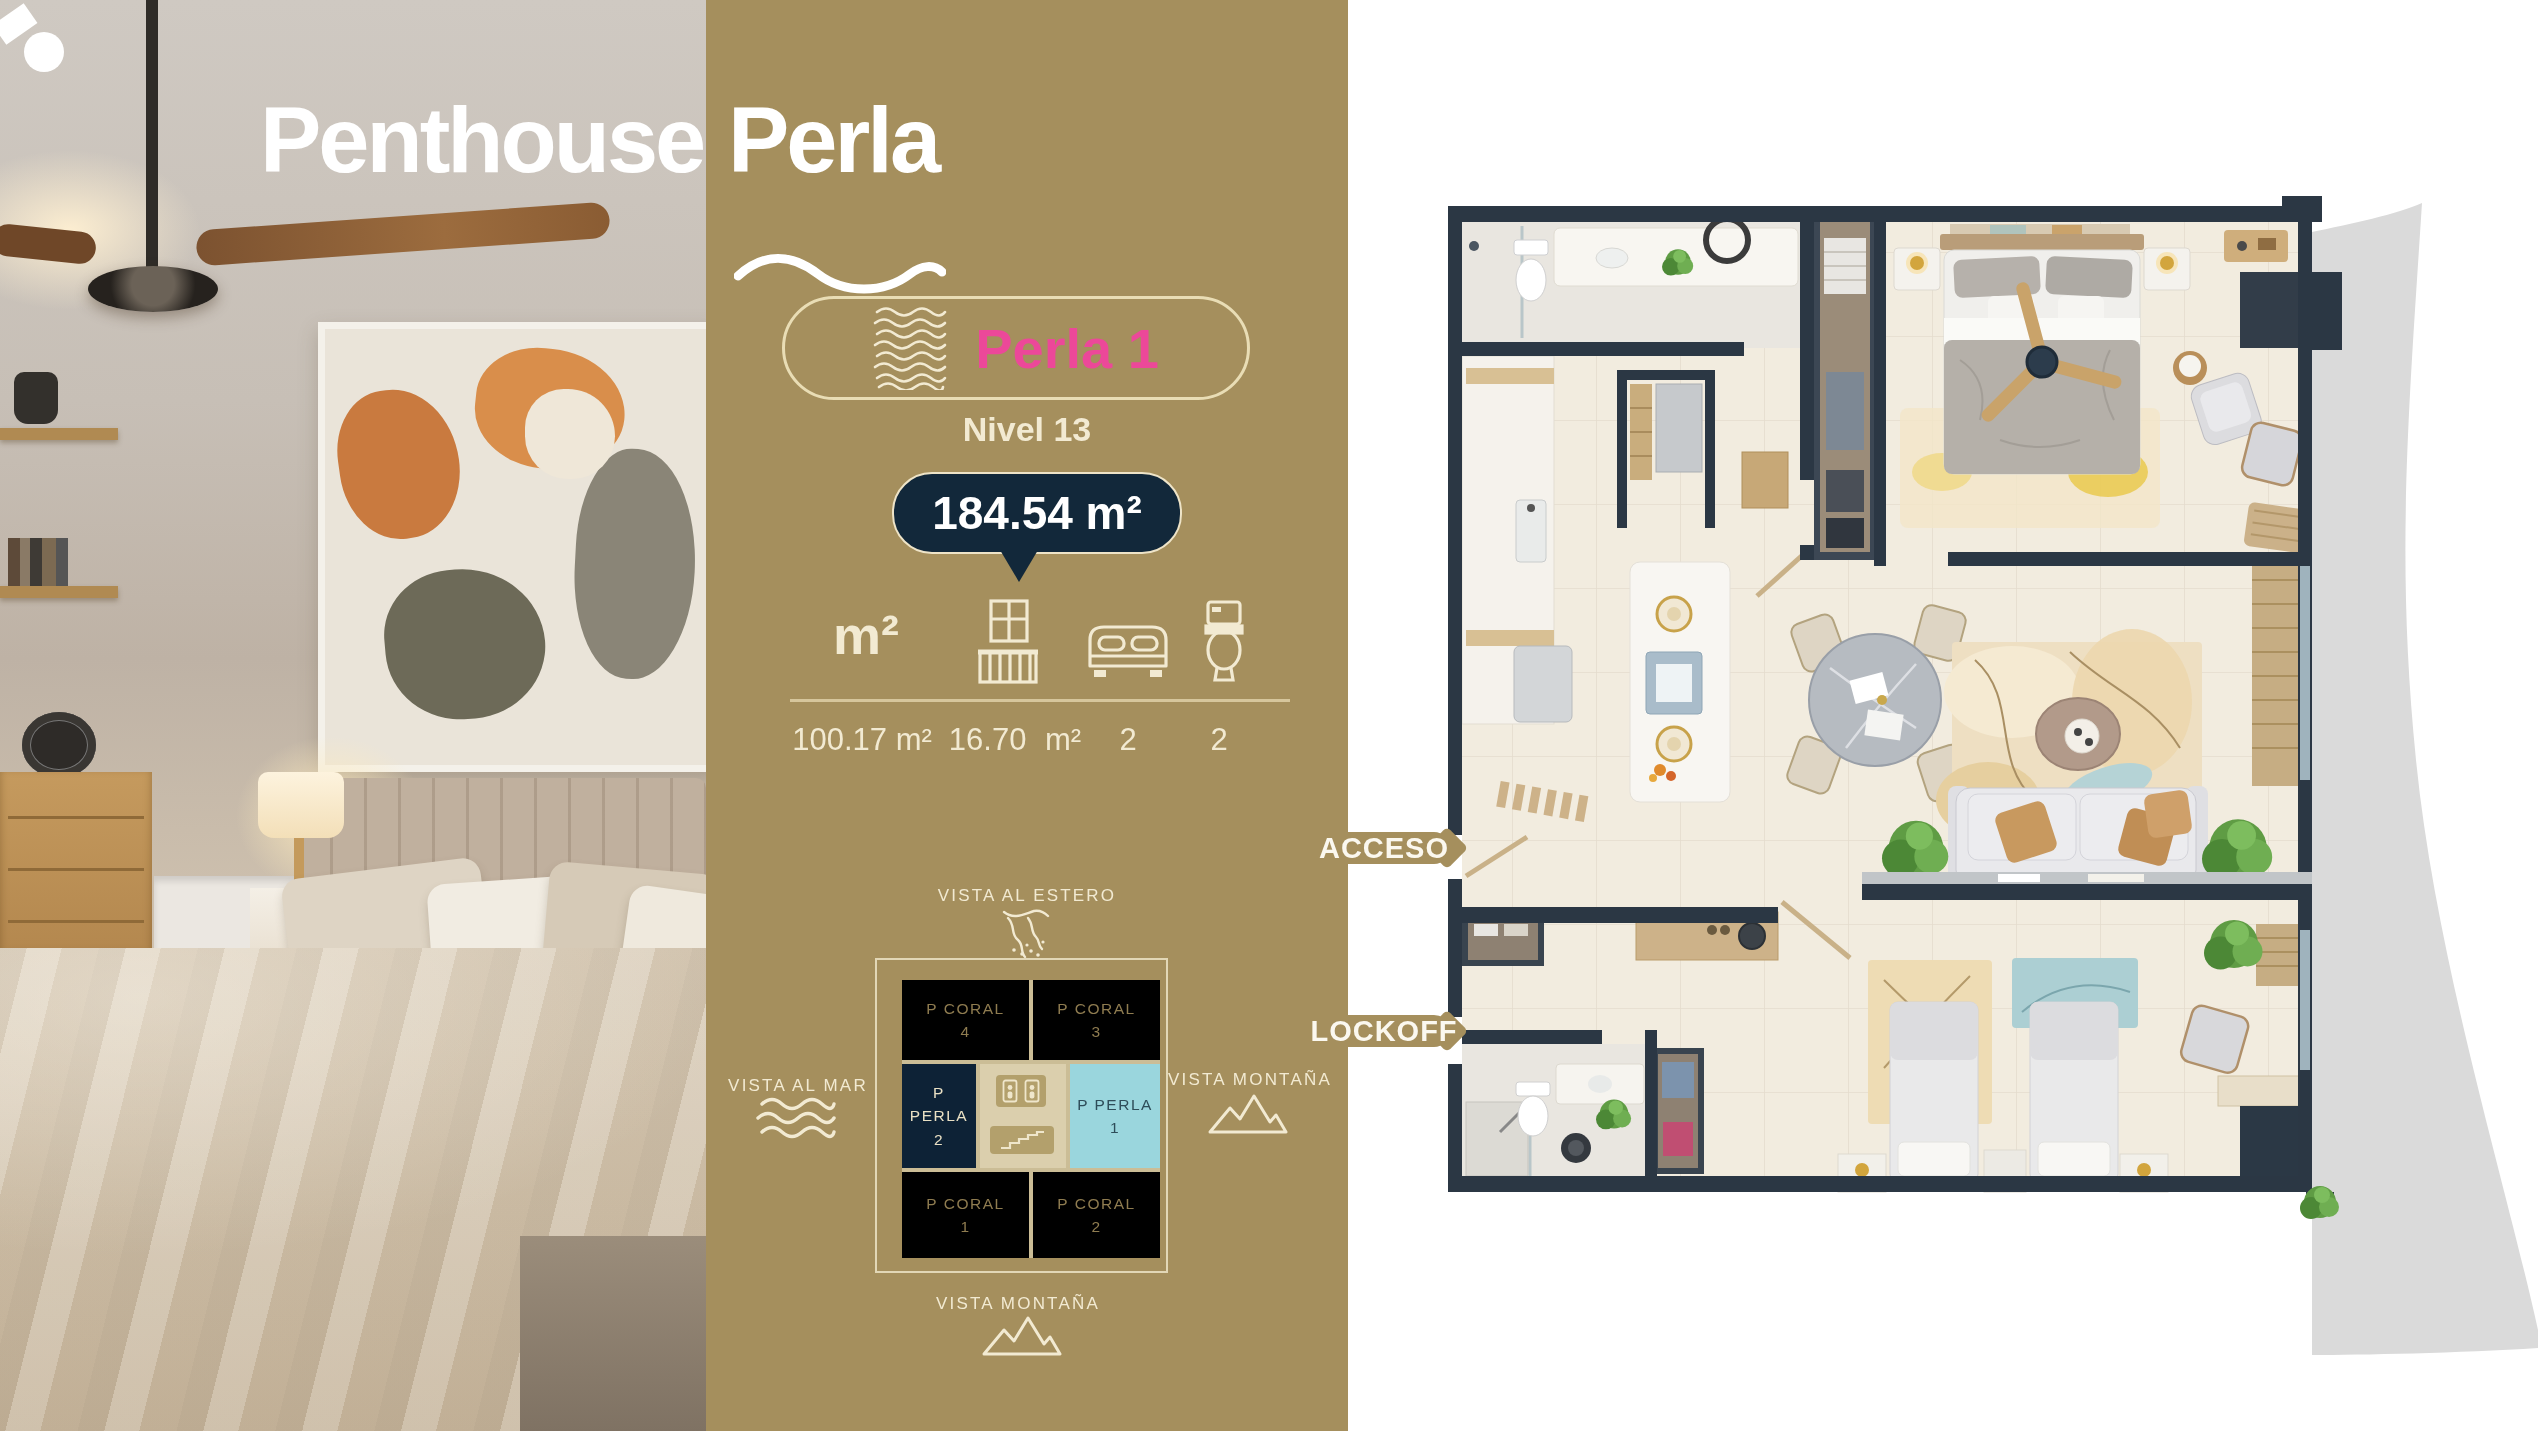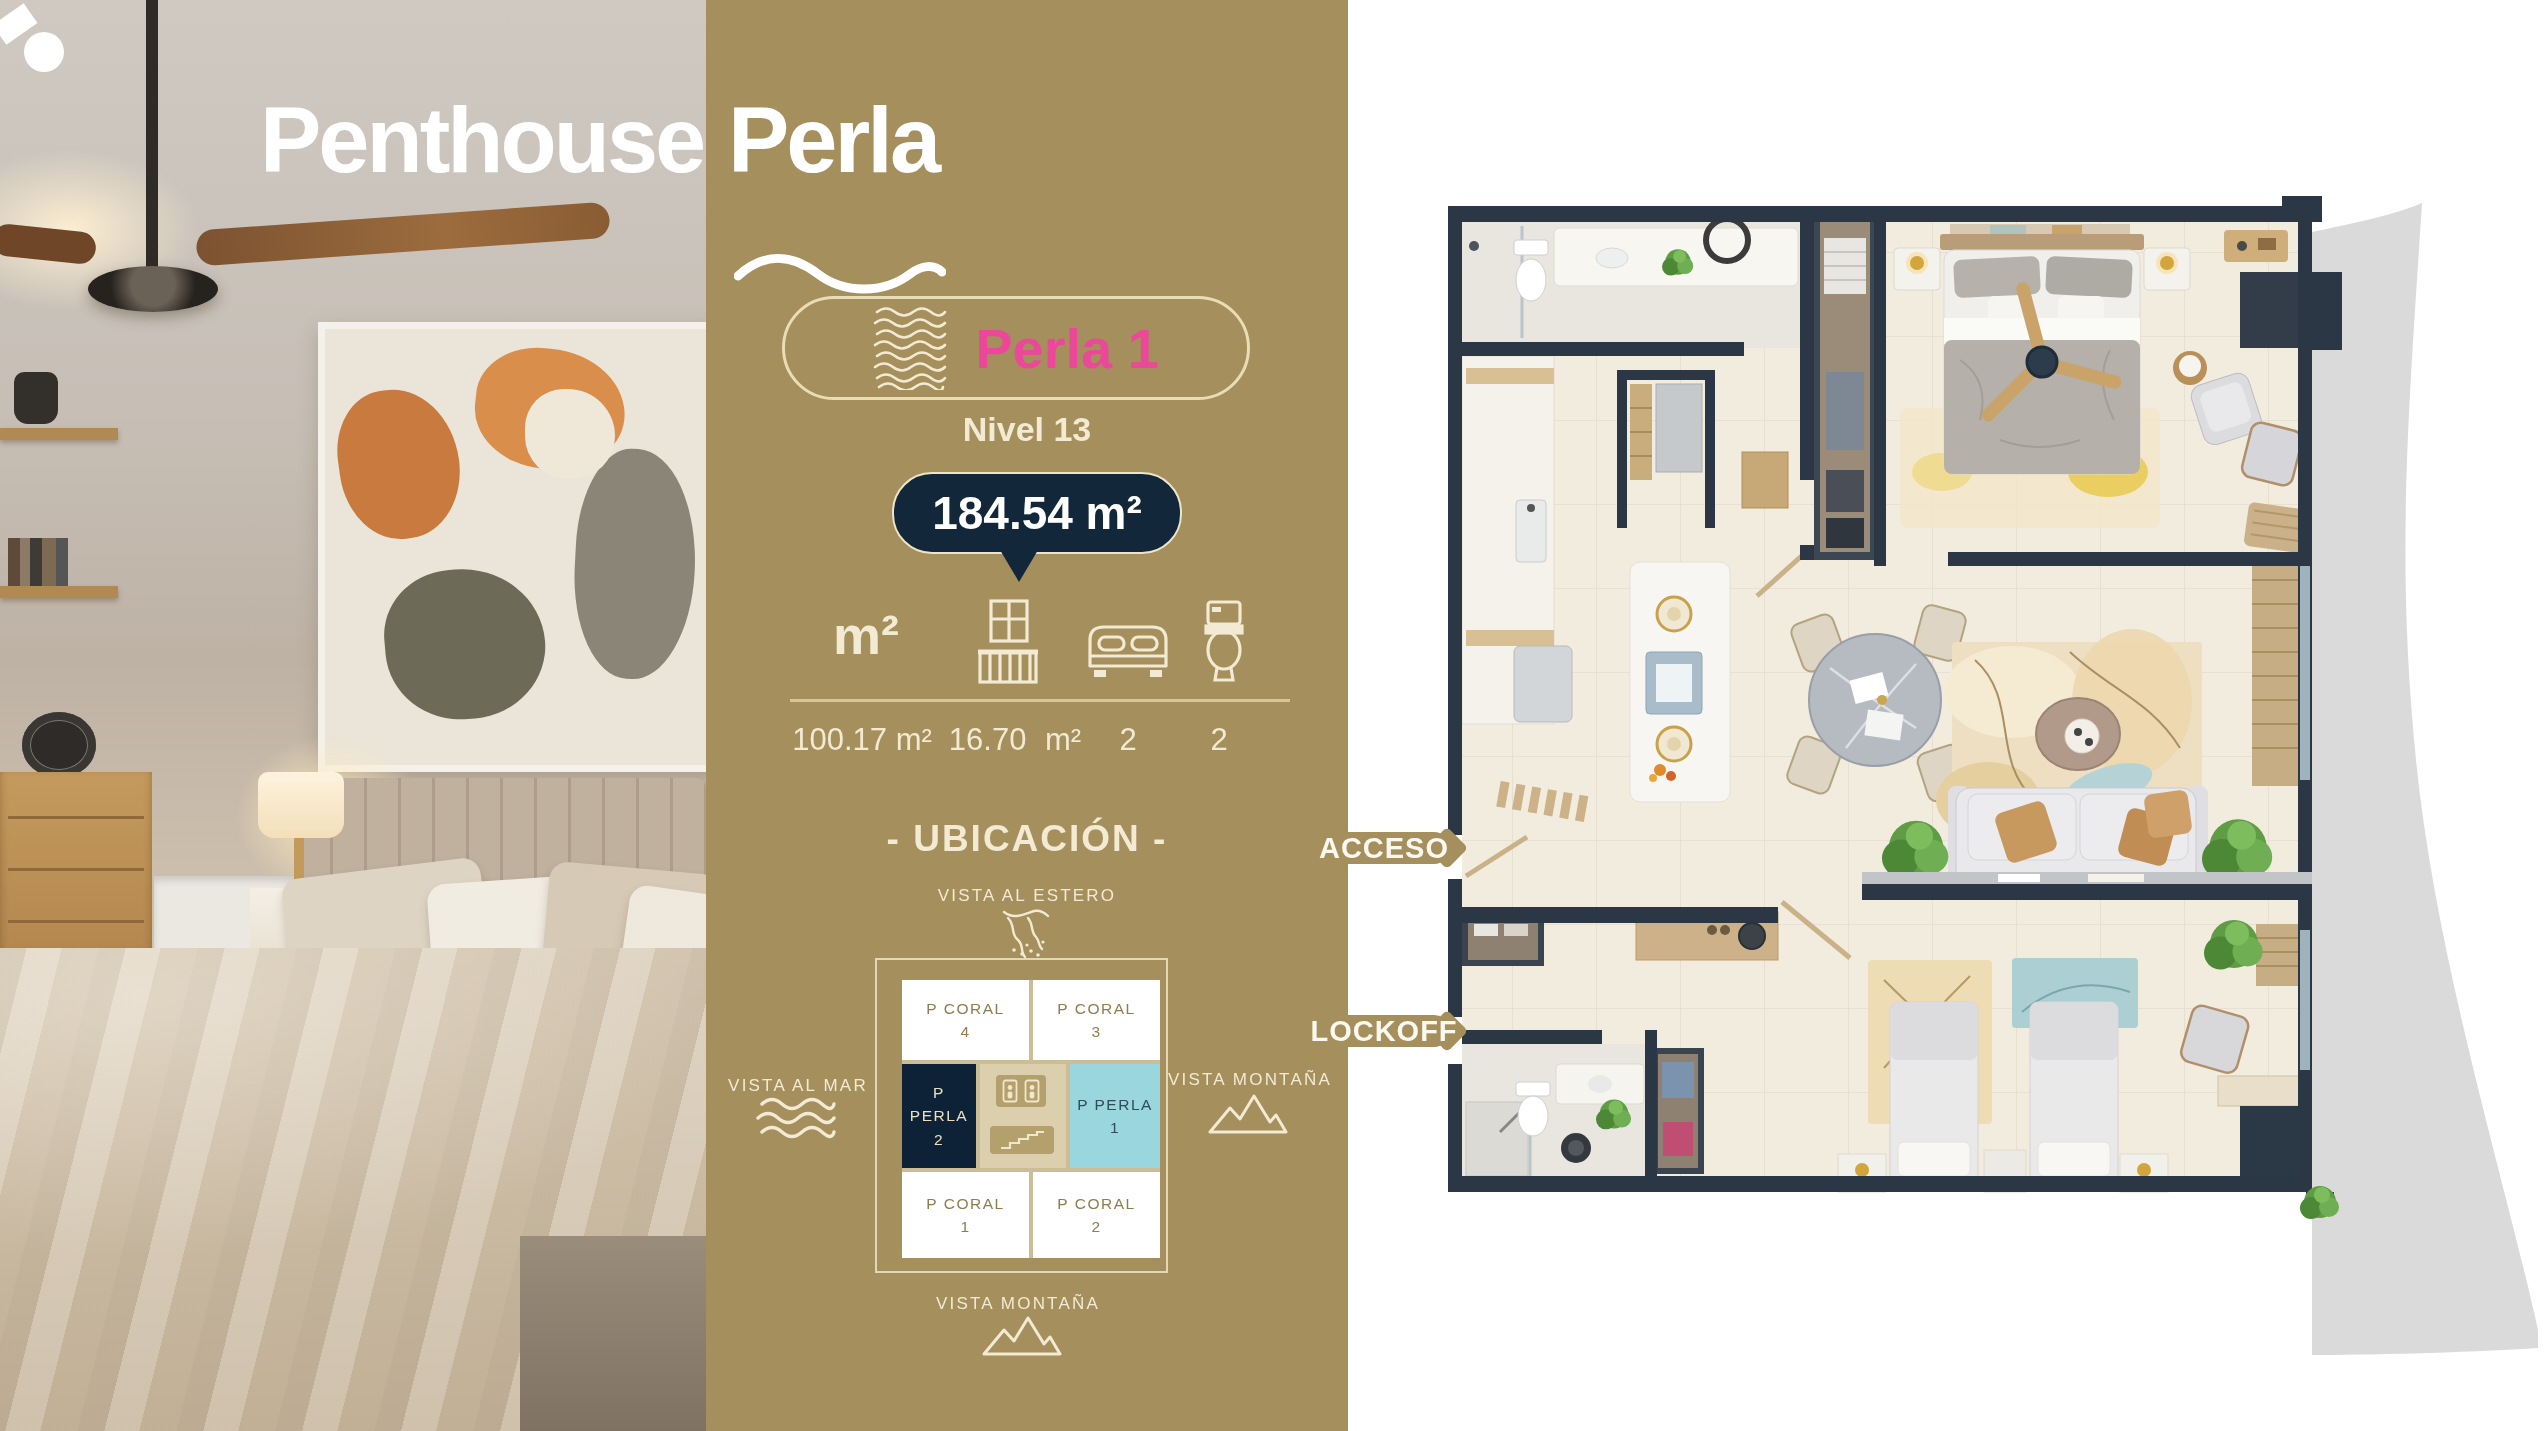--- a/index.html
+++ b/index.html
@@ -64,21 +64,21 @@
      border-top:32px solid #12283a;}
   #icon-m2{left:806px;top:604px;width:120px;text-align:center;font-size:54px;font-weight:700;}
   .divline{left:790px;top:699px;width:500px;height:3px;background:#d6c69c;}
   .stat-val{top:722px;font-size:31px;text-align:center;white-space:nowrap;}
   #ubi-title{left:706px;top:818px;width:642px;text-align:center;font-size:37px;font-weight:700;letter-spacing:2px;}
   .vista{font-size:17px;letter-spacing:2.2px;text-align:center;white-space:nowrap;}
   
   #diagram-frame{left:875px;top:958px;width:289px;height:311px;border:2px solid #e2d7b6;}
   #diagram-grid{left:902px;top:980px;width:258px;height:278px;background:#cbbd96;}
   .cell{position:absolute;display:flex;flex-direction:column;align-items:center;justify-content:center;
-     font-size:15.5px;letter-spacing:1.5px;line-height:1.5;color:#8f7c50;background:#ffffff;text-align:center;}
+     font-size:15.5px;letter-spacing:1.5px;line-height:1.5;color:#8f7c50;background:#000000;text-align:center;}
   .cell.navy{background:#0d2236;color:#e9e0c4;}
   .cell.cyan{background:#9ad6dd;color:#2e4d59;}
   .core{position:absolute;background:#dbcfad;}
   .coreblock{position:absolute;background:#b3a06c;border-radius:4px;display:flex;align-items:center;justify-content:center;gap:4px;}
   
   .ribbon{position:absolute;left:1318px;width:132px;height:32px;background:#a58f5d;border-radius:0 16px 16px 0;
      display:flex;align-items:center;justify-content:center;z-index:6;}
   .ribbon::after{content:'';position:absolute;right:-12px;top:50%;width:30px;height:30px;background:#a58f5d;
      transform:translateY(-50%) rotate(45deg);border-radius:5px;}
   .ribbon span{color:#fbf8ef;font-size:29px;font-weight:700;letter-spacing:1px;position:relative;z-index:2;}
@@ -200,21 +200,20 @@
       <path d="M15,70 L13,82 H31 L29,70"></path>
     </g>
     <rect x="10" y="9" width="9" height="5" fill="#f2ead2"></rect>
   </svg>
   <div class="abs divline"></div>
   <div class="abs stat-val cream" style="left:780px;width:164px;">100.17 m²</div>
   <div class="abs stat-val cream" style="left:944px;width:142px;word-spacing:10px;">16.70 m²</div>
   <div class="abs stat-val cream" style="left:1098px;width:60px;">2</div>
   <div class="abs stat-val cream" style="left:1188px;width:62px;">2</div>
 
-  <div id="ubi-title" class="abs cream">- UBICACIÓN -</div>
   <div class="abs vista cream" style="left:706px;top:886px;width:642px;">VISTA AL ESTERO</div>
   <svg class="abs" style="left:998px;top:908px;" width="52" height="52" viewBox="0 0 52 52">
     <g fill="none" stroke="#f2ead2" stroke-width="2.4" stroke-linecap="round">
       <path d="M6,4 C16,12 26,6 36,3 C42,2 46,4 50,8"></path>
       <path d="M10,10 C18,18 12,26 20,32 C26,37 22,44 27,49"></path>
       <path d="M30,10 C36,17 32,23 38,29 C42,33 40,38 44,41"></path>
     </g>
     <g fill="#f2ead2">
       <circle cx="16" cy="42" r="1.8"></circle>
         <circle cx="24" cy="46" r="1.8"></circle>

